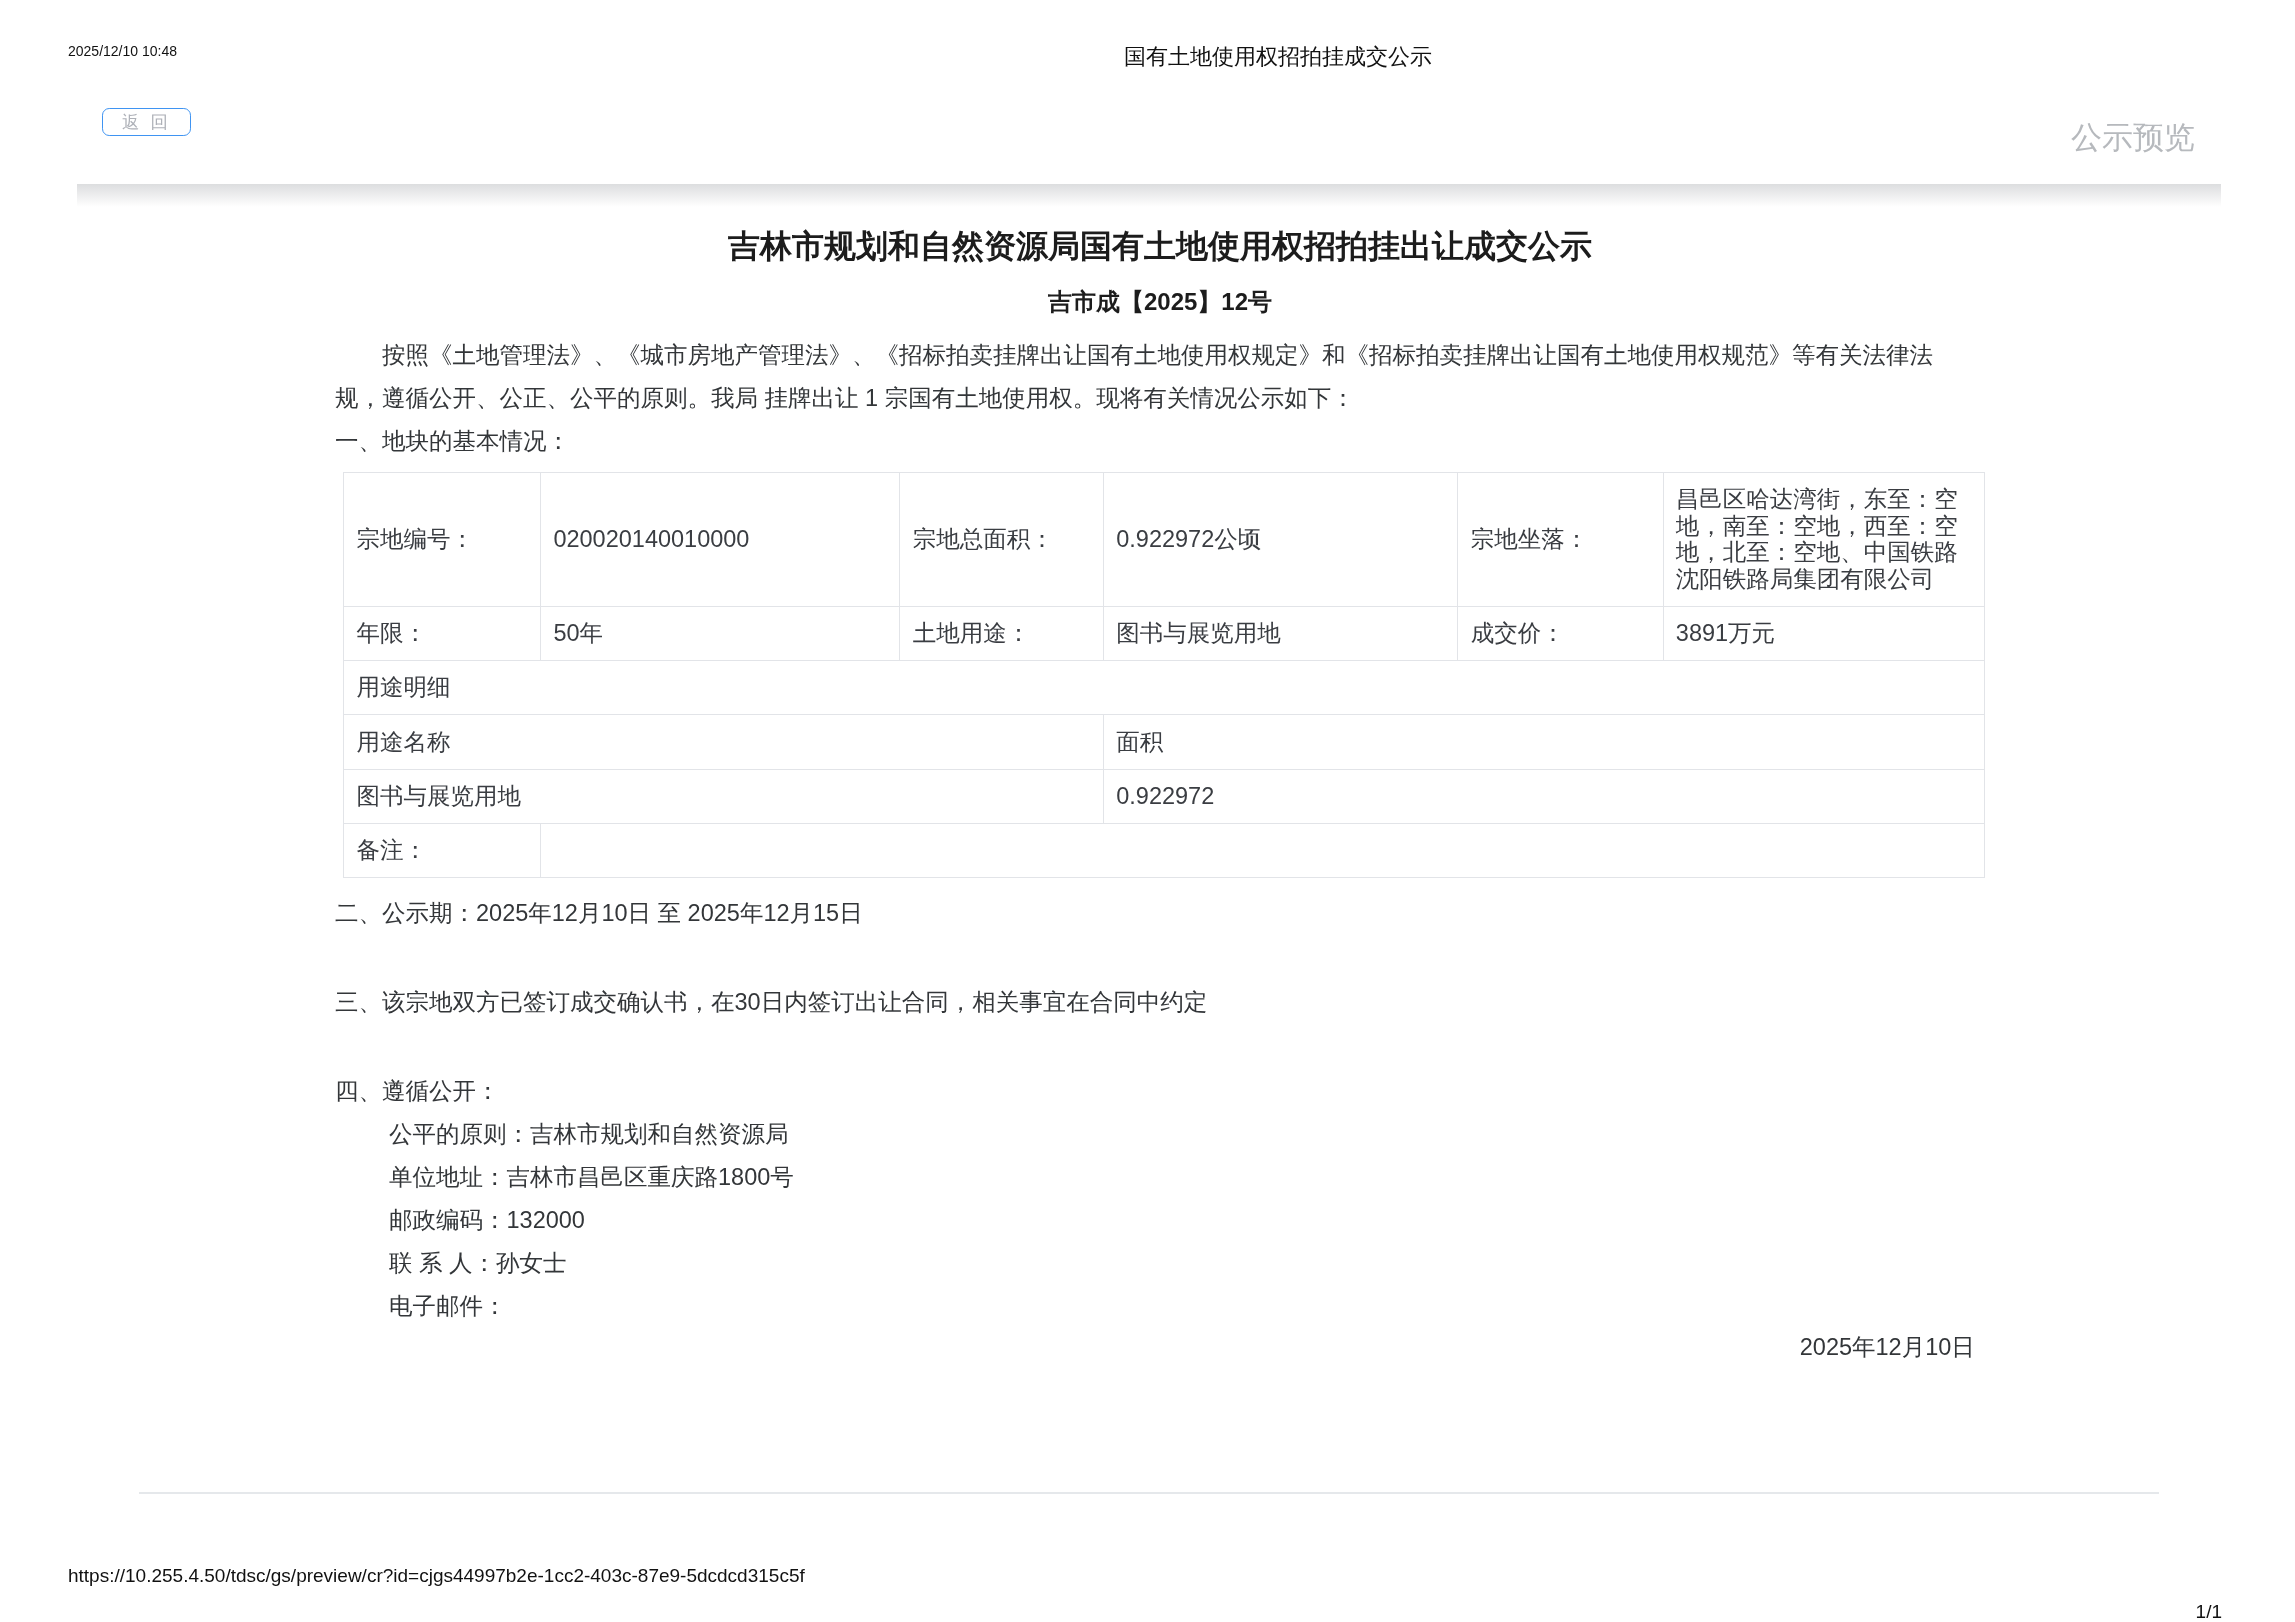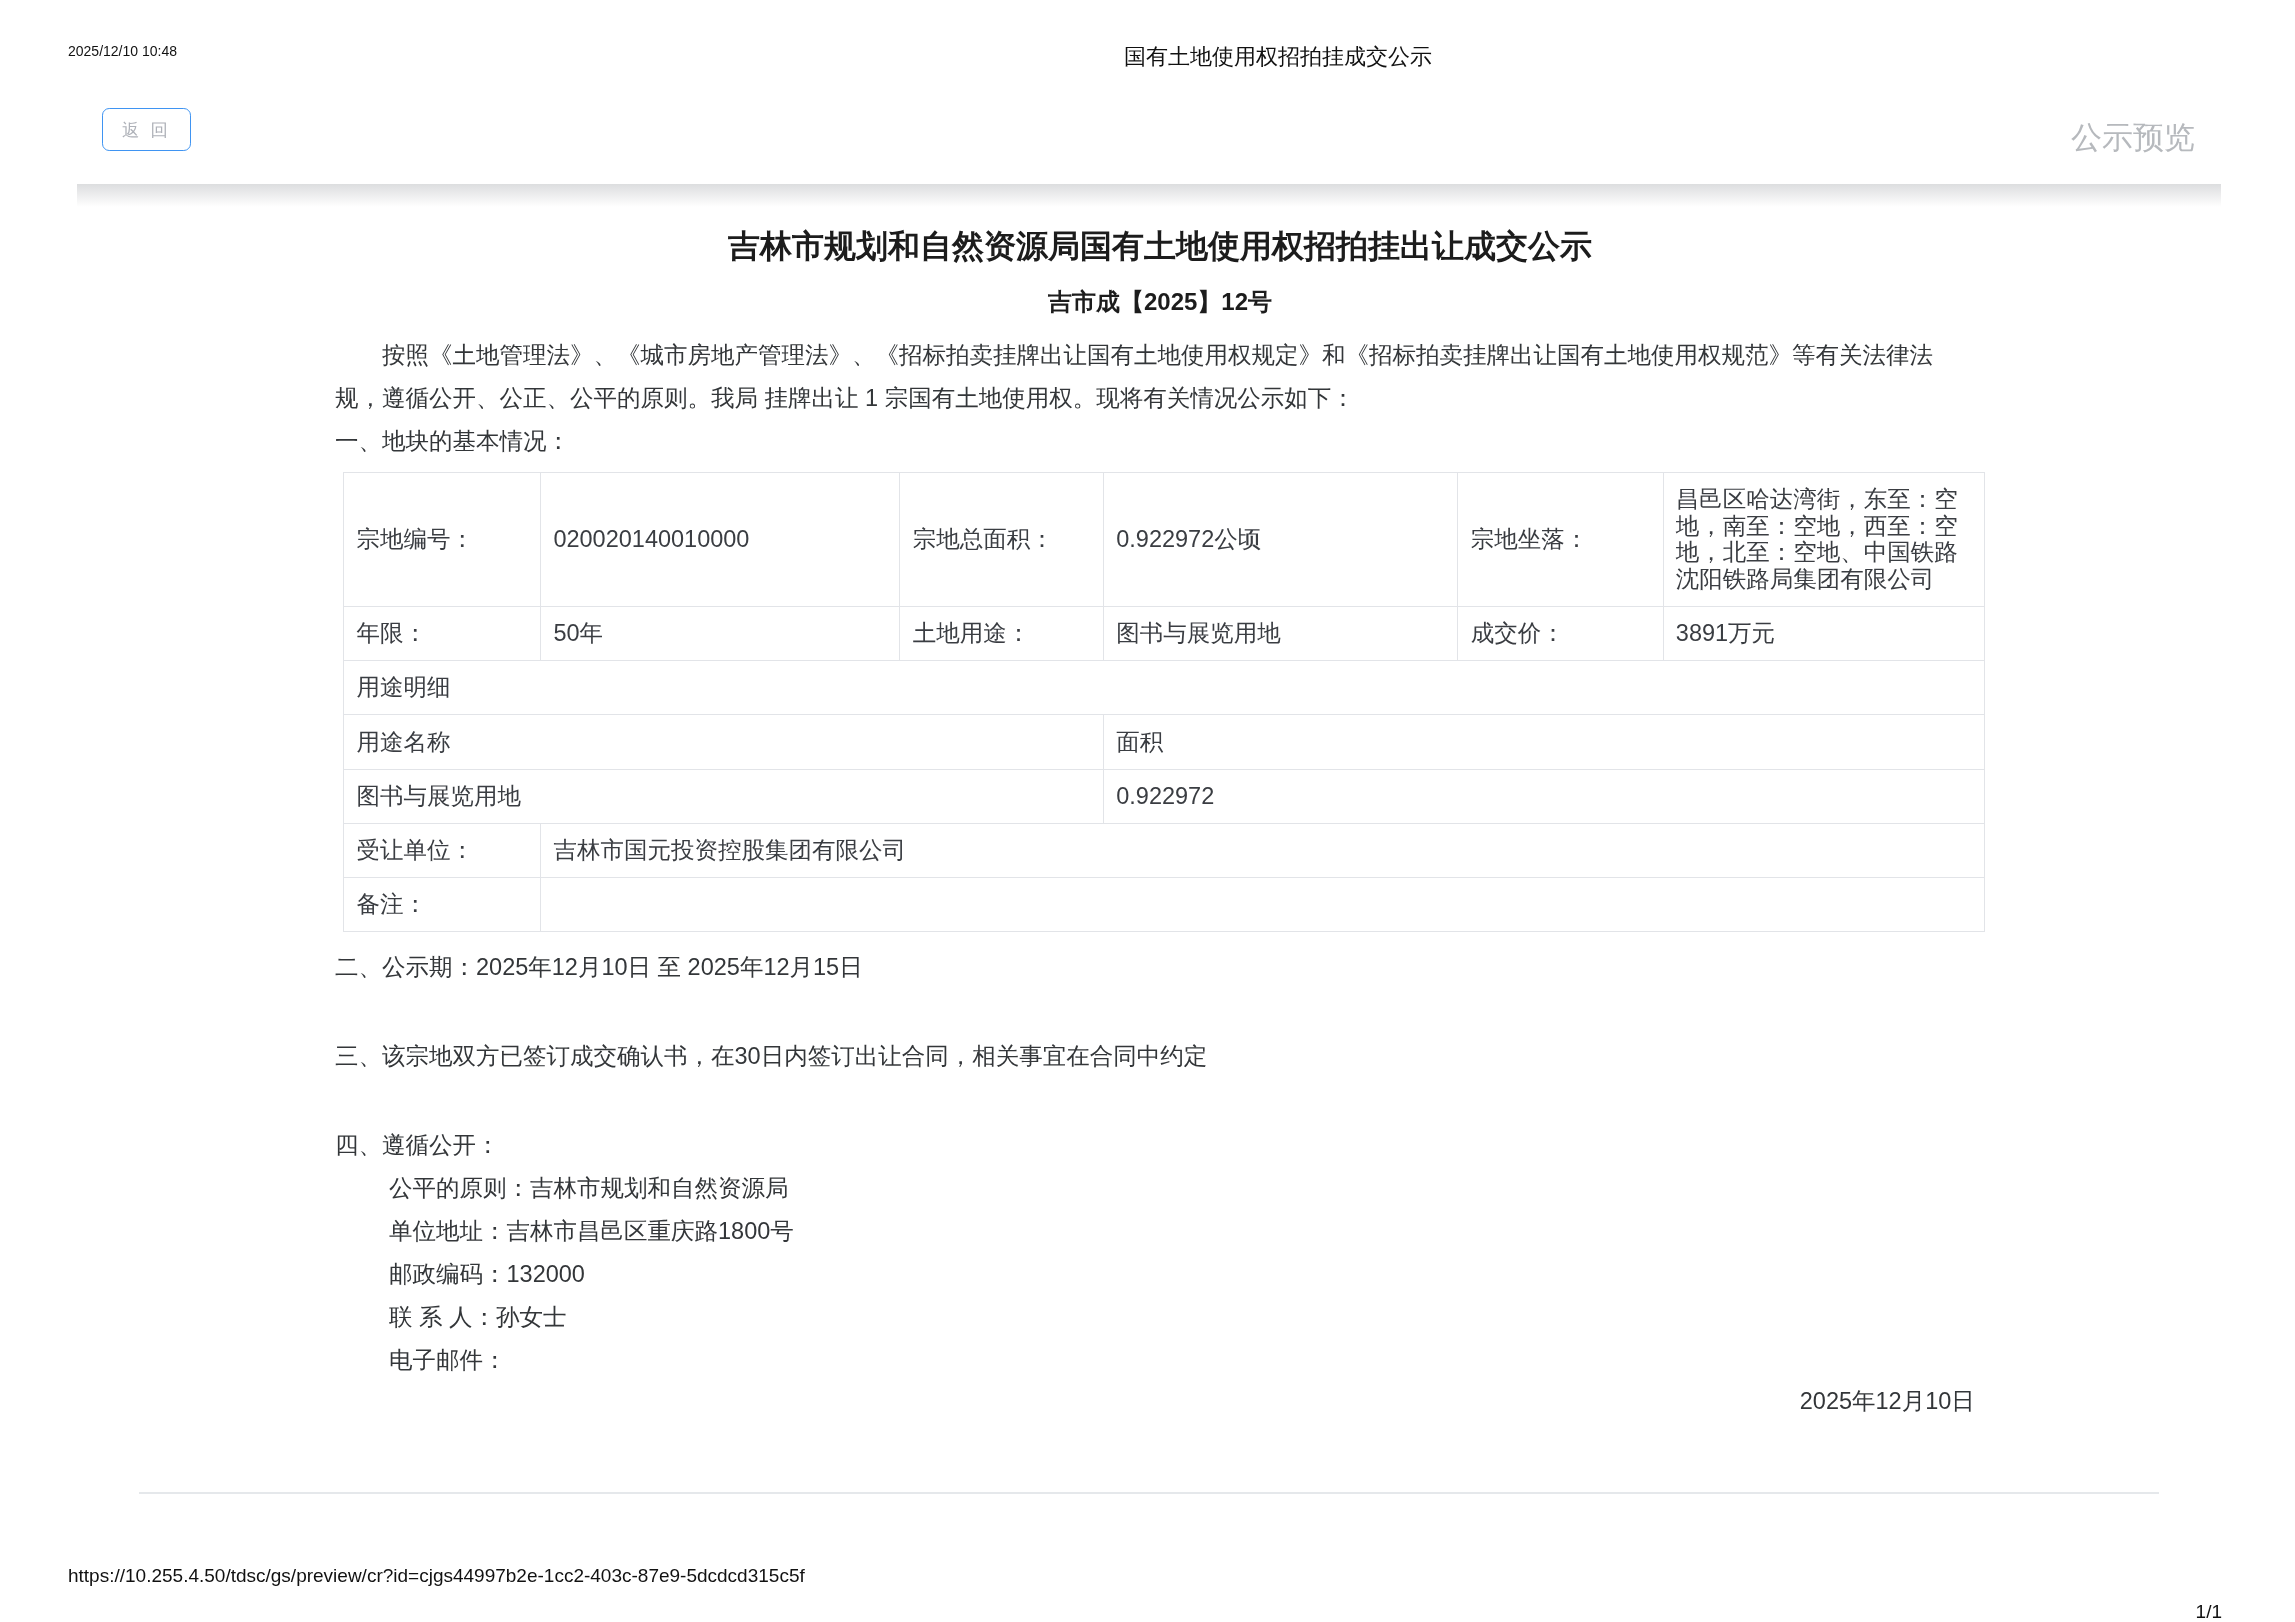--- a/index.html
+++ b/index.html
@@ -15,21 +15,21 @@
     position:absolute; left:68px; top:43px;
     font-size:14px; color:#111111; white-space:nowrap;
   }
   .ph-title {
     position:absolute; left:1124px; top:42px;
     font-size:22px; color:#111111; white-space:nowrap;
   }
 
   
   .btn-back {
-    position:absolute; left:102px; top:108px; width:89px; height:43px;
+    position:absolute; left:102px; top:108px; width:89px; height:28px;
     background:#ffffff; border:1.5px solid #3f94f2; border-radius:7.2px;
     font-size:17.4px; color:#aeb1b8; font-family:inherit;
     display:flex; align-items:center; justify-content:center;
     letter-spacing:3.1px; cursor:pointer;
   }
   .preview-watermark {
     position:absolute; left:2071px; top:117px;
     font-size:31px; color:#b6b9bd; white-space:nowrap;
   }
   .header-shadow {
@@ -143,24 +143,20 @@
         </tr>
         <tr>
           <td colspan="3">用途名称</td>
           <td colspan="3">面积</td>
         </tr>
         <tr>
           <td colspan="3">图书与展览用地</td>
           <td colspan="3">0.922972</td>
         </tr>
         <tr>
-          <td>受让单位：</td>
-          <td colspan="5">吉林市国元投资控股集团有限公司</td>
-        </tr>
-        <tr>
           <td>备注：</td>
           <td colspan="5"></td>
         </tr>
       </tbody>
     </table>
 
     <div class="sec-line sec2">二、公示期：2025年12月10日 至 2025年12月15日</div>
     <div class="sec-line">三、该宗地双方已签订成交确认书，在30日内签订出让合同，相关事宜在合同中约定</div>
     <div class="sec-line">四、遵循公开：</div>
 

